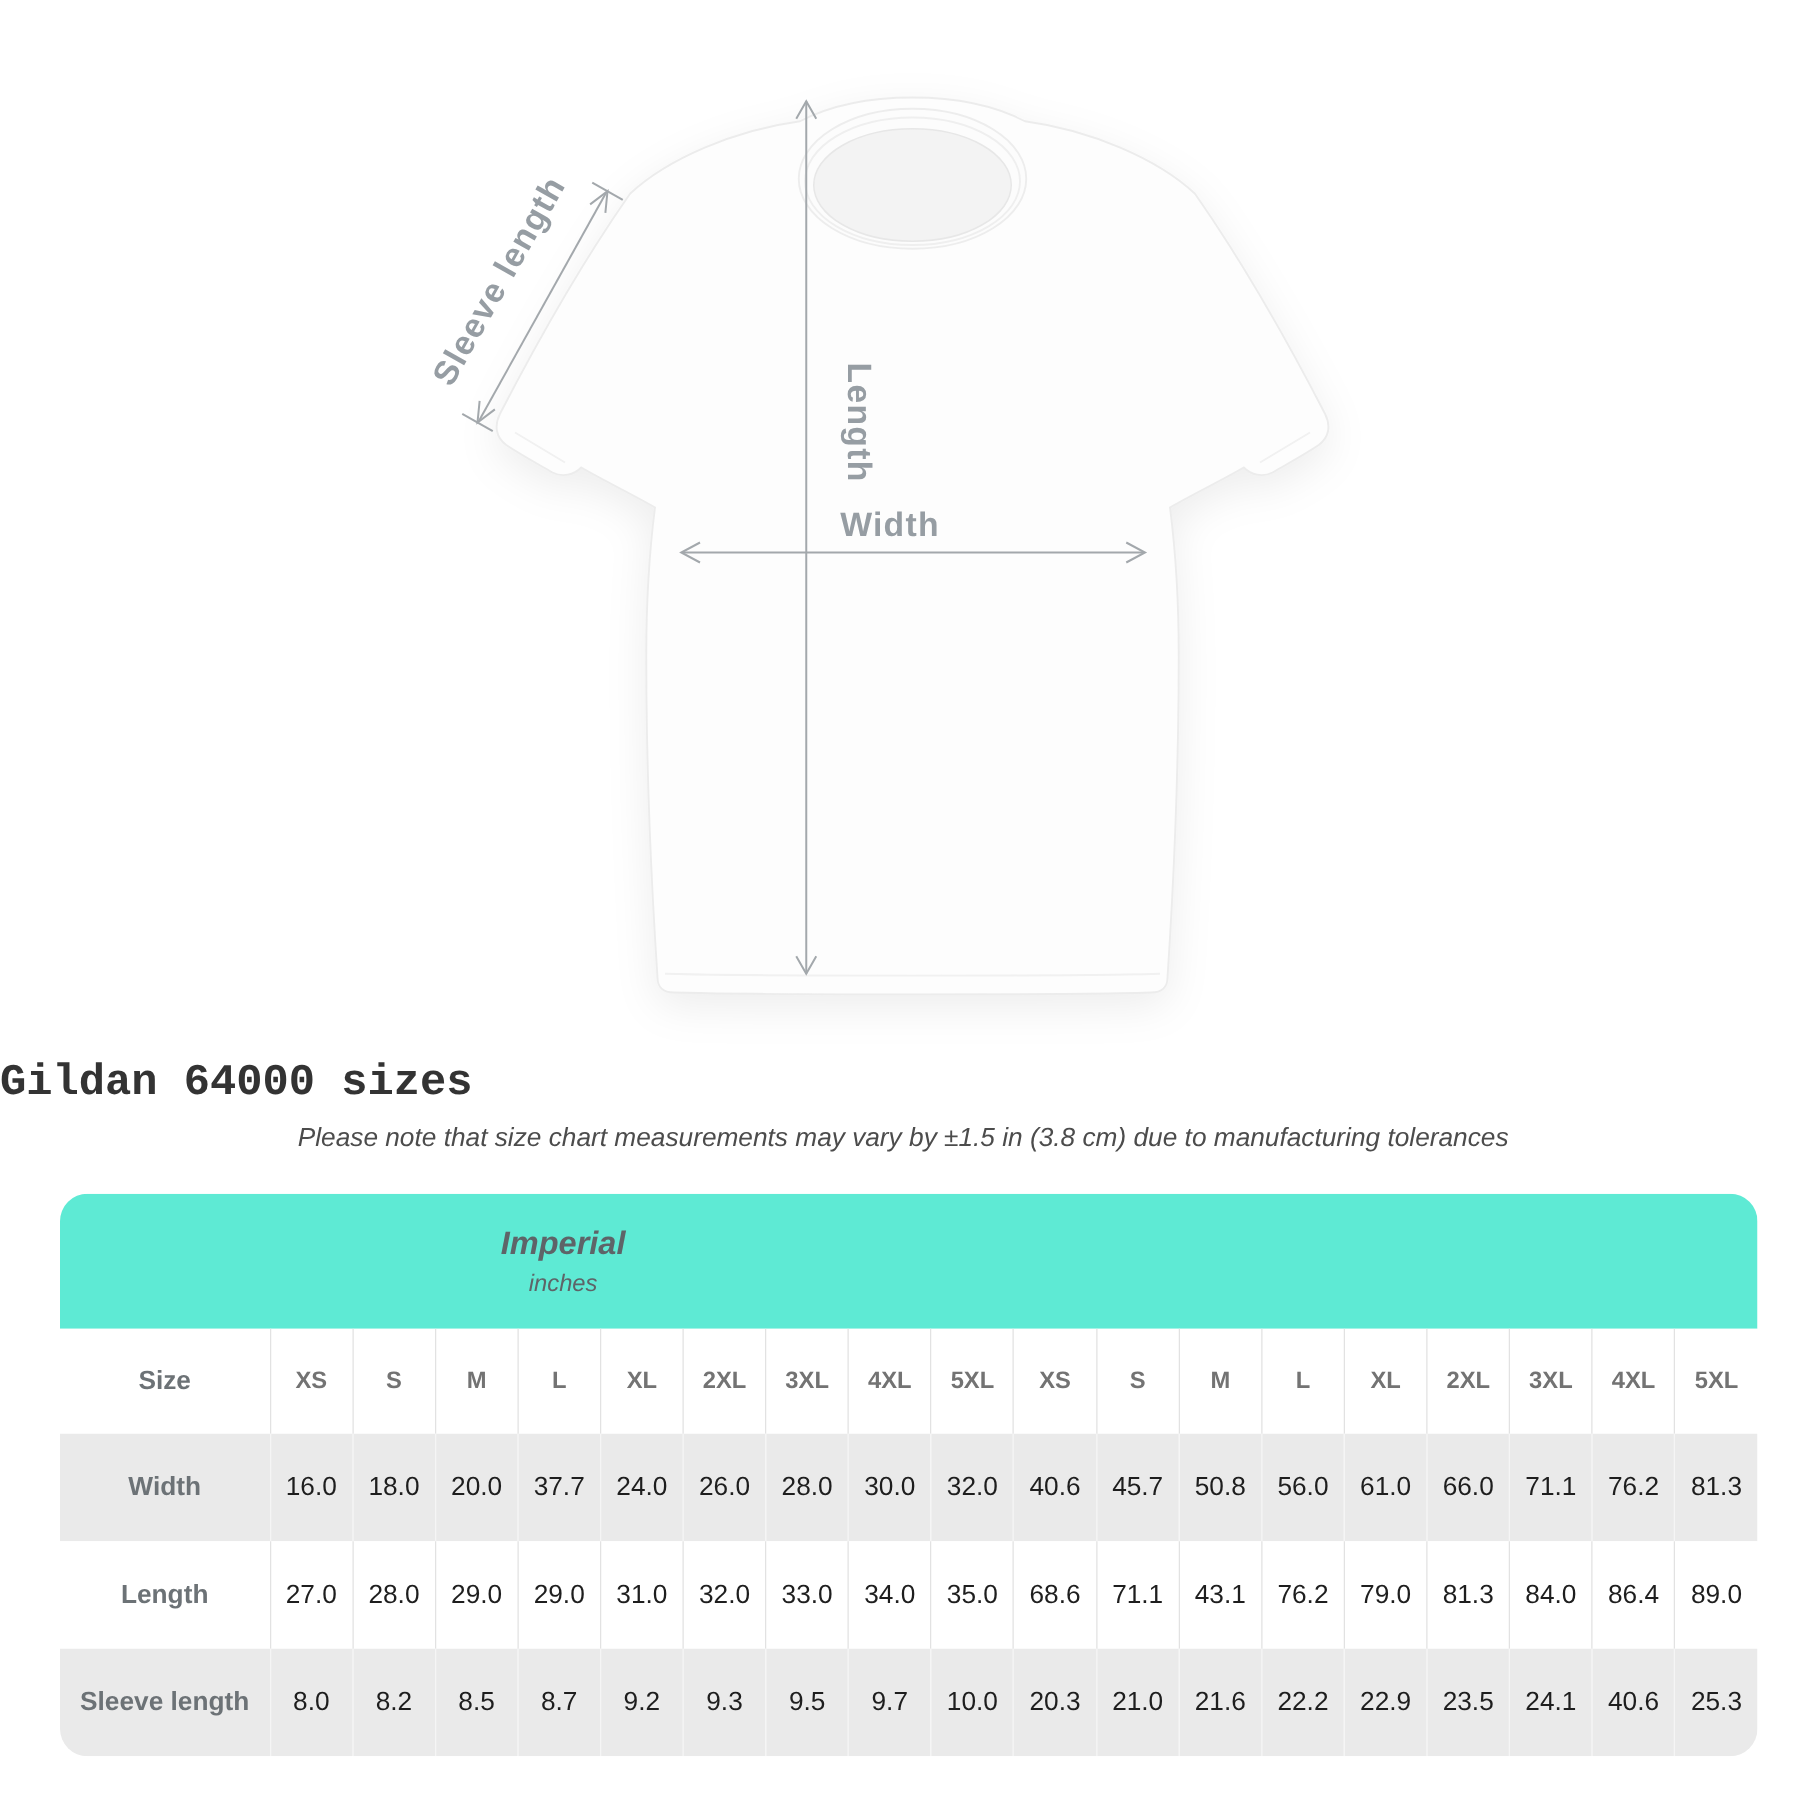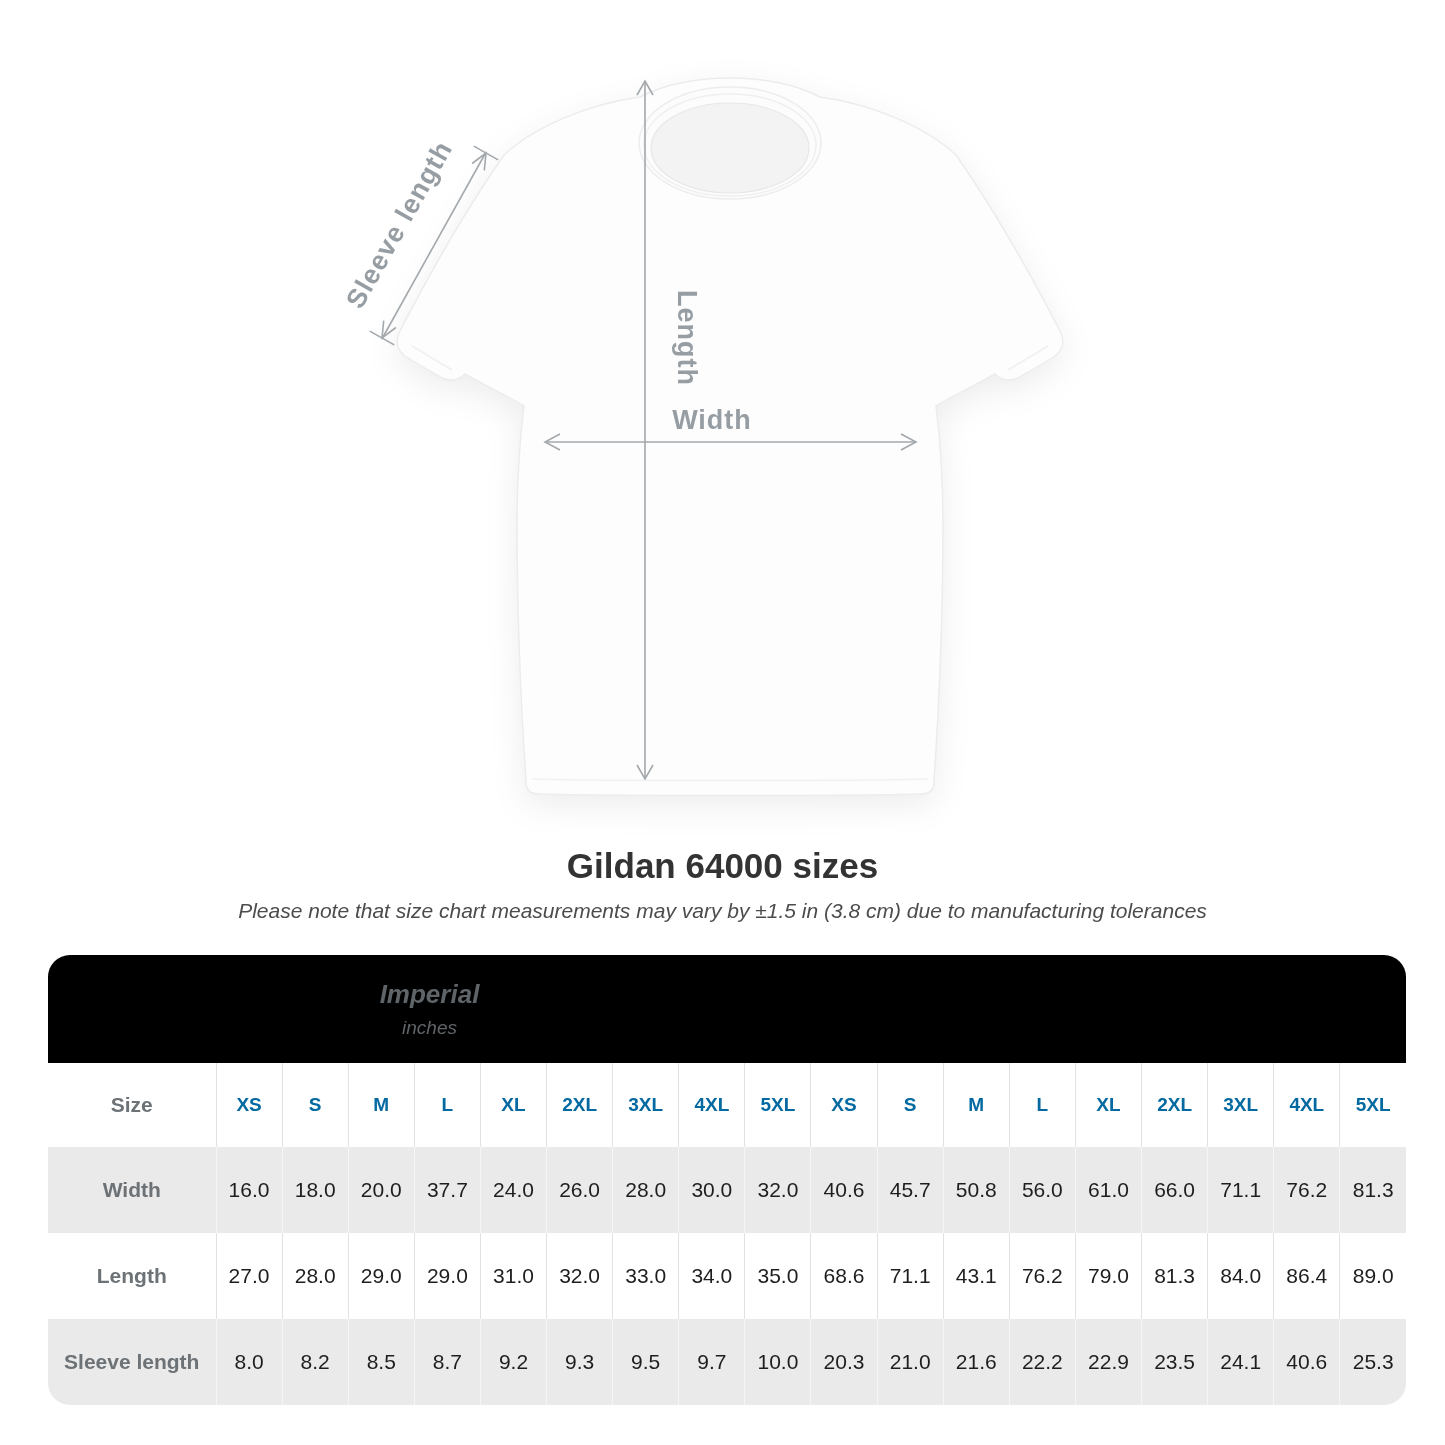--- a/index.html
+++ b/index.html
@@ -10,48 +10,48 @@
   }
 
   
   .figure { position:absolute; left:0; top:0; width:1445px; height:845px; }
   .shirt-group { filter: drop-shadow(0 10px 16px rgba(0,0,0,0.07)); }
   .dim-text { fill:#969da3; font-weight:bold; font-size:27px; letter-spacing:1px; }
 
   
   .title {
     position:absolute; top:846px; left:0; width:100%;
-    text-align:center; font-size:35px; font-weight:bold; color:#333333;
+    text-align:left; font-size:35px; font-weight:bold; color:#333333;font-family:Liberation Mono, monospace;
   }
   .subtitle {
     position:absolute; top:899px; left:0; width:100%;
     text-align:center; font-size:21px; font-style:italic; color:#4c4c4c;
   }
 
   
   .size-table {
     position:absolute; left:48px; top:955px; width:1358px;
     border-radius:22px; overflow:hidden; background:#ffffff;
   }
-  .band { display:flex; background:#000000; height:108px; }
+  .band { display:flex; background:#5eead4; height:108px;padding-left:21px; }
   .band-cell { display:flex; flex-direction:column; justify-content:center; align-items:center; row-gap:7px; }
   .band-left { width:763px; }
   .band-right { flex:1; }
   .band-title { font-size:26px; font-weight:bold; font-style:italic; color:#5e6468; }
   .band-unit  { font-size:19px; font-style:italic; color:#5e6468; }
 
   table.grid { border-collapse:collapse; table-layout:fixed; width:100%; }
   col.c-lbl { width:168px; }
   .grid td { text-align:center; vertical-align:middle; padding:0; }
   tr.sizes td { height:84px;margin-top:36px; }
   tr.data  td { height:86px; }
   tr.w td { background:#ffffff; }
   tr.g td { background:#eaeaea; }
   td.lbl { font-weight:bold; color:#6c7276; font-size:21px; }
-  tr.sizes td:not(.lbl) { font-weight:bold; color:#0369a1; font-size:19px; }
+  tr.sizes td:not(.lbl) { font-weight:bold; color:#737373; font-size:19px; }
   tr.data  td:not(.lbl) { color:#1e1e1e; font-size:21px;text-align:center; }
   tr.w td + td { border-left:1px solid #e2e2e2; }
   tr.g td + td { border-left:1px solid #f5f5f5; }
   tr td.m0 { border-left:2px solid #d6d6d6; }
 </style>
 </head>
 <body>
 
 <svg class="figure" viewBox="0 0 1445 845" xmlns="http://www.w3.org/2000/svg">
 

